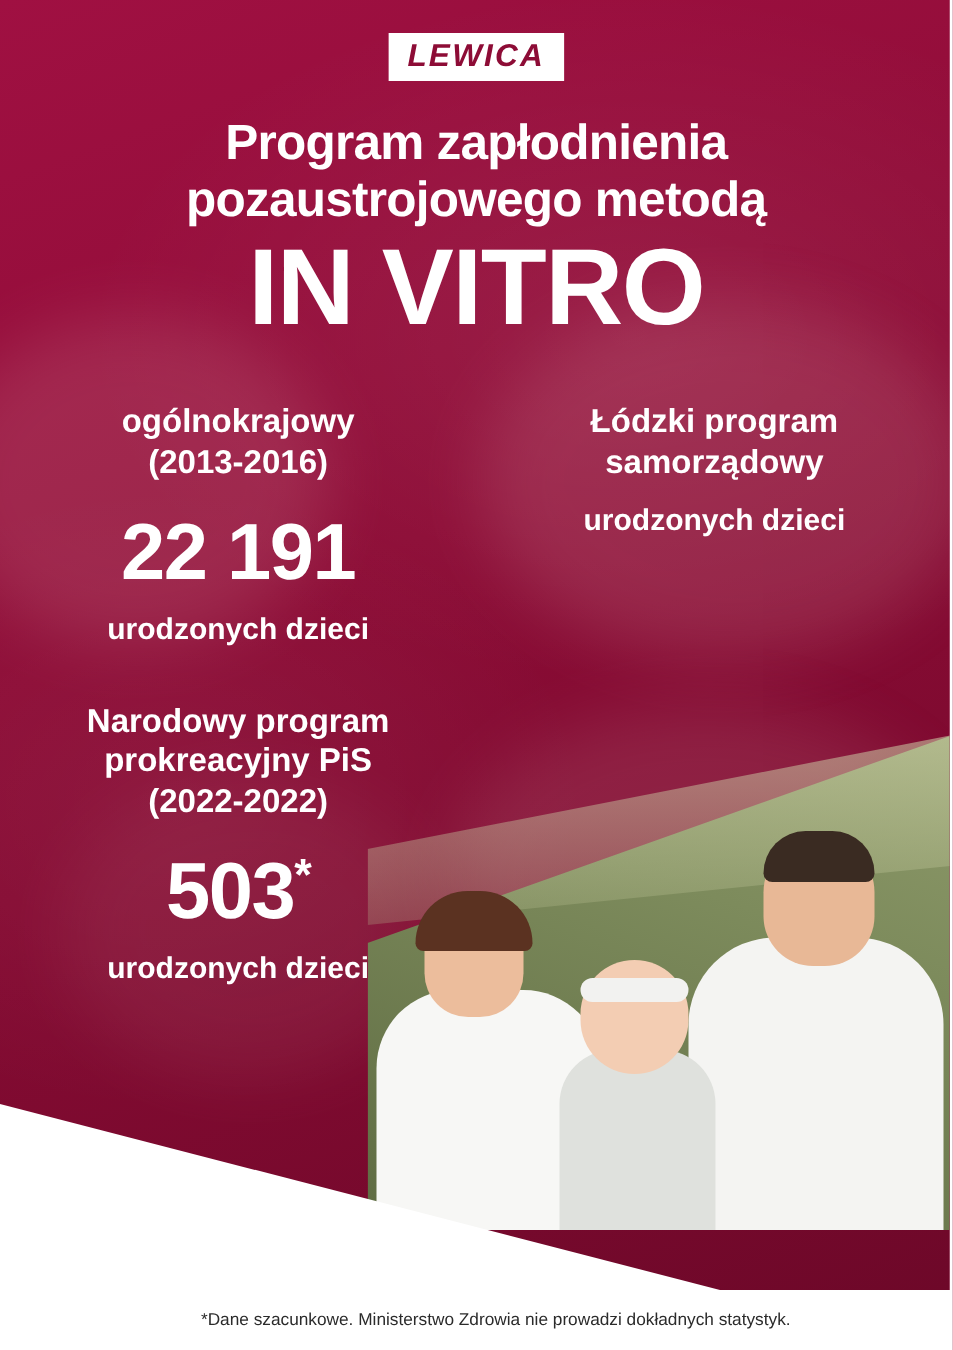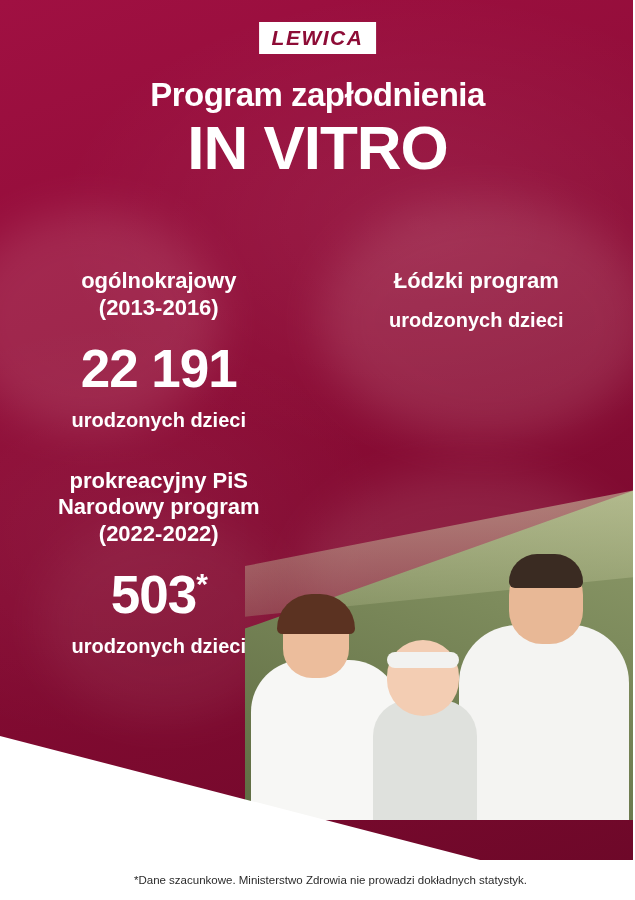--- a/index.html
+++ b/index.html
@@ -68,21 +68,21 @@
     color: #ffffff;
     padding: 0 26px;
   }
   .headline .l1, .headline .l2 {
     font-size: 33px;
     font-weight: bold;
     line-height: 1.16;
     letter-spacing: -0.5px;
   }
   .headline .l3 {
-    font-size: 62px;
+    font-size: 72px;
     font-weight: bold;
     line-height: 1.0;
     letter-spacing: -1px;
     margin-top: 3px;
   }
 
   
   .stats {
     position: absolute;
     left: 0; top: 268px;
@@ -236,48 +236,50 @@
   <div class="panel">
     <div class="wash a"></div>
     <div class="wash b"></div>
     <div class="wash c"></div>
     <div class="wash d"></div>
 
     <div class="logo">LEWICA</div>
 
     <div class="headline">
       <div class="l1">Program zapłodnienia</div>
+      <div class="l2">pozaustrojowego metodą</div>
       <div class="l3">IN VITRO</div>
     </div>
 
     <div class="stats">
       <div class="row">
         <div class="cell">
           <div class="title">
             <div>ogólnokrajowy</div>
             <div>(2013-2016)</div>
           </div>
           <div class="big">
             <span>22 191</span><sup></sup>
           </div>
           <div class="sub">urodzonych dzieci</div>
         </div>
         <div class="cell">
           <div class="title">
             <div>Łódzki program</div>
+            <div>samorządowy</div>
           </div>
           <div class="sub">urodzonych dzieci</div>
         </div>
       </div>
 
       <div class="row row2">
         <div class="cell">
           <div class="title">
+            <div>Narodowy program</div>
             <div>prokreacyjny PiS</div>
-            <div>Narodowy program</div>
             <div>(2022-2022)</div>
           </div>
           <div class="big">
             <span>503</span><sup>*</sup>
           </div>
           <div class="sub">urodzonych dzieci</div>
         </div>
         <div class="cell right"></div>
       </div>
     </div>

